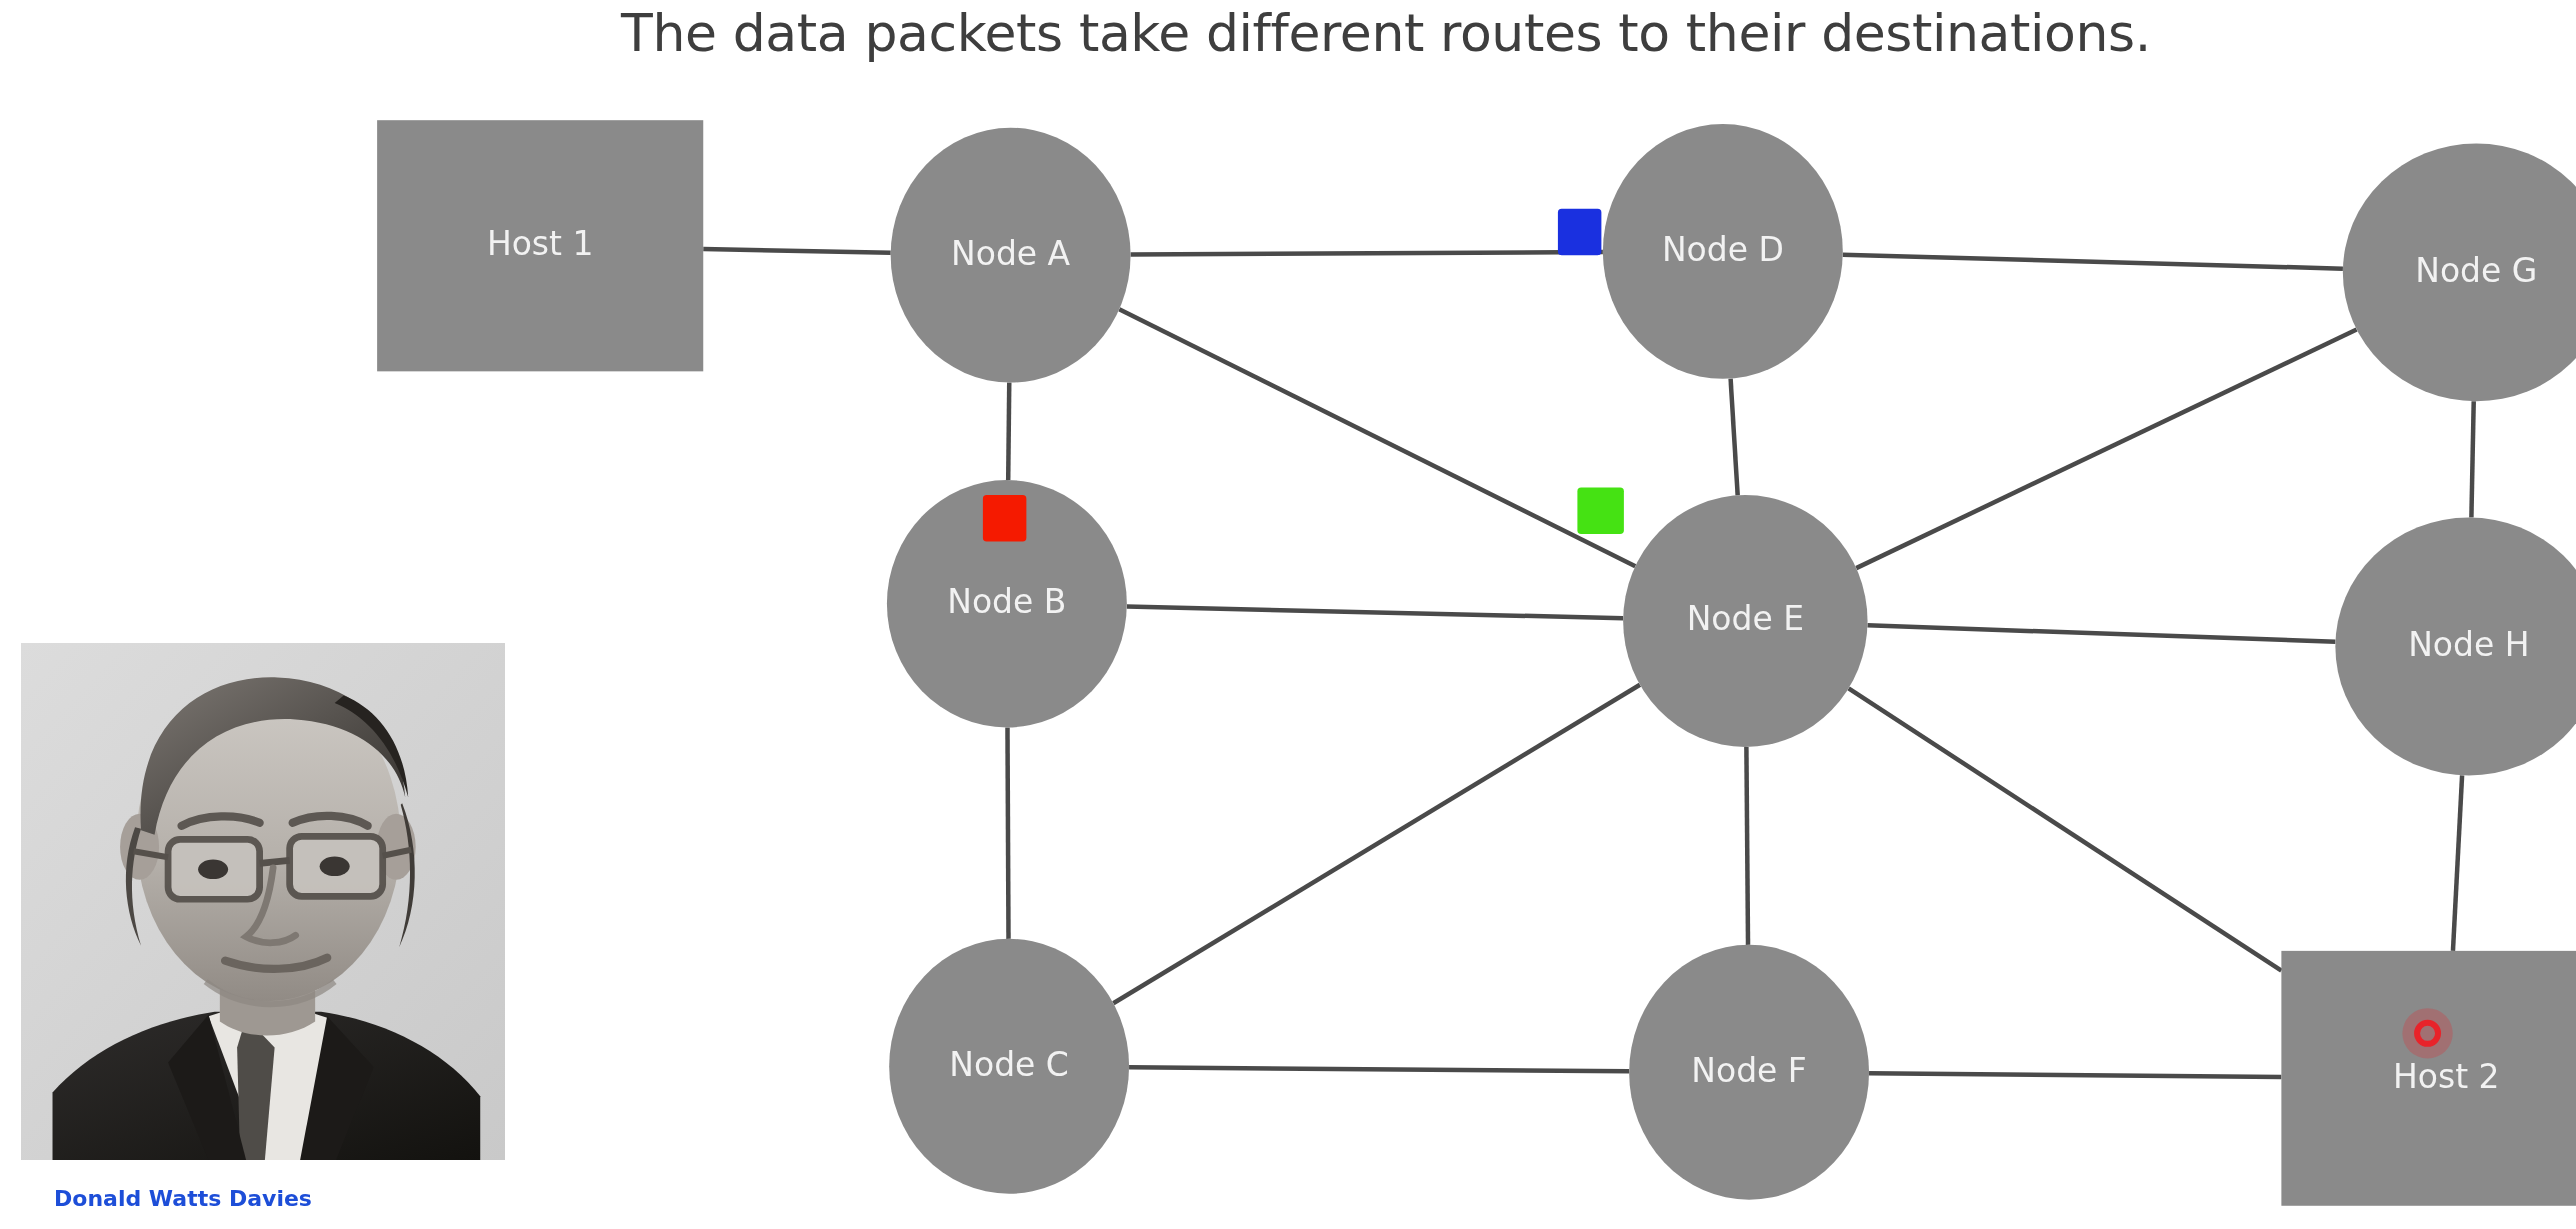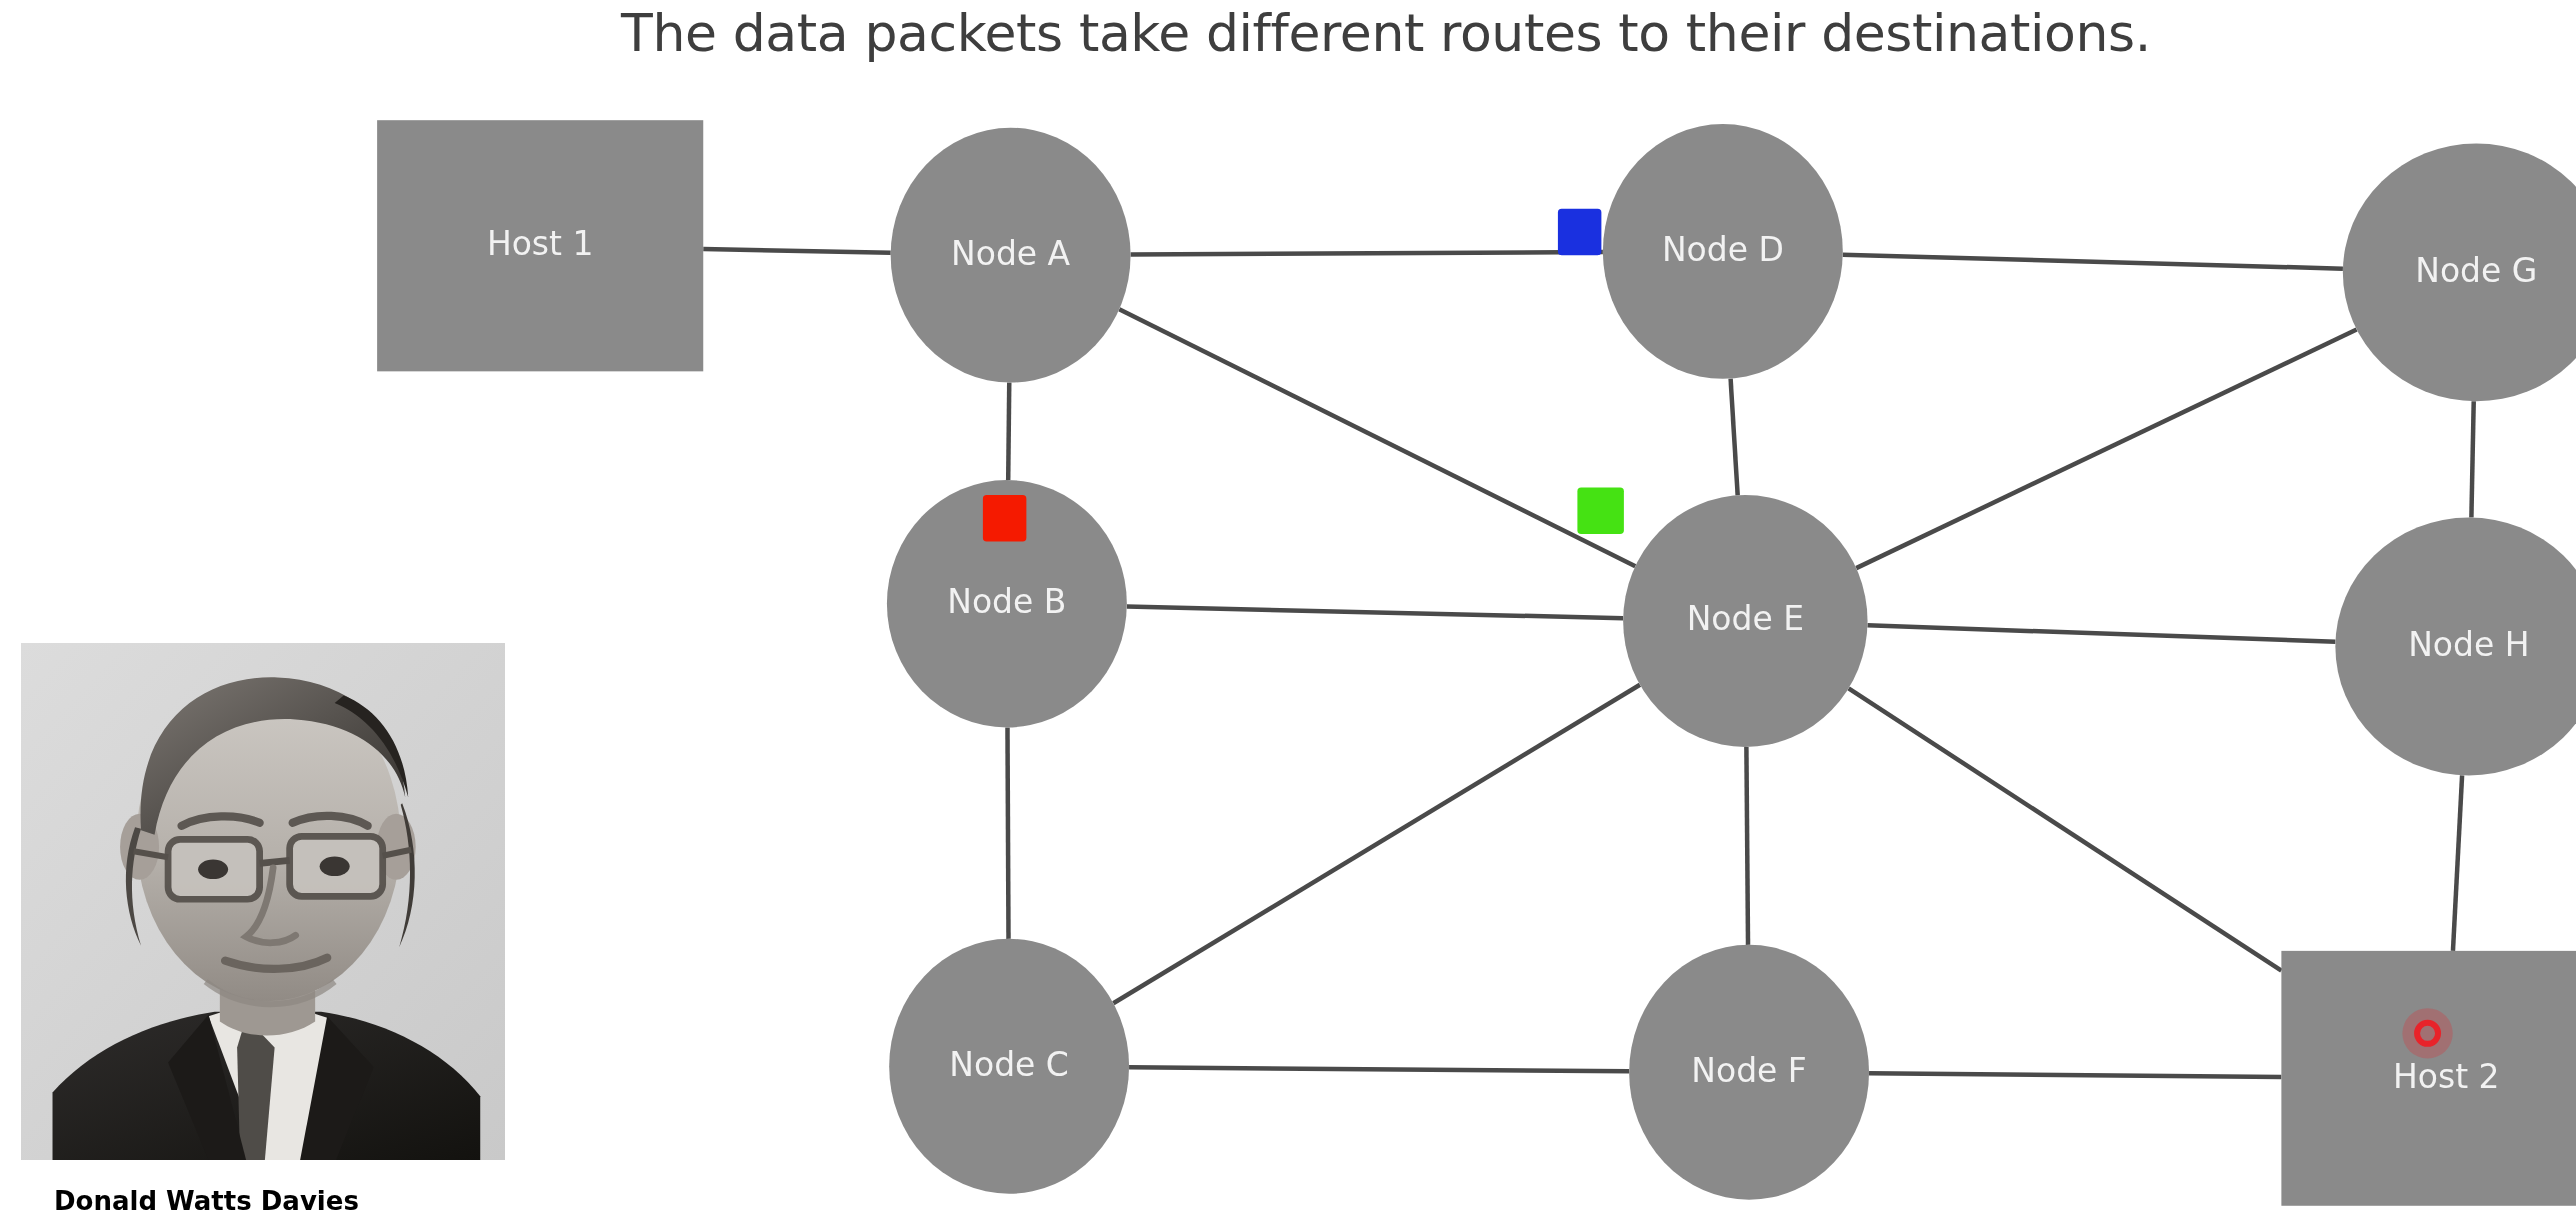--- a/index.html
+++ b/index.html
@@ -15,21 +15,21 @@
   #title span{ display:inline-block; transform:translateX(86px); }
 
   #photo{
     position:absolute; left:21px; top:643px; width:484px; height:517px;
     background:#d9d9d9; overflow:hidden;
   }
   #photo svg{display:block;width:100%;height:100%;}
 
   #photo-caption{
     position:absolute; left:54px; top:1186px;
-    font-size:26px; font-weight:bold; color:#000000; white-space:nowrap;text-align:center;
+    font-size:22px; font-weight:bold; color:#1d4ed8; white-space:nowrap;text-align:center;
   }
 
   #diagram{position:absolute;left:0;top:0;width:2576px;height:1230px;margin-left:36px;}
   #diagram svg{display:block;width:2576px;height:1230px;}
 
   .node-label{
     fill:#f2f2f2; font-family:"DejaVu Sans","Liberation Sans",sans-serif;
     font-size:44px; text-anchor:middle; dominant-baseline:middle;
   }
 </style>

